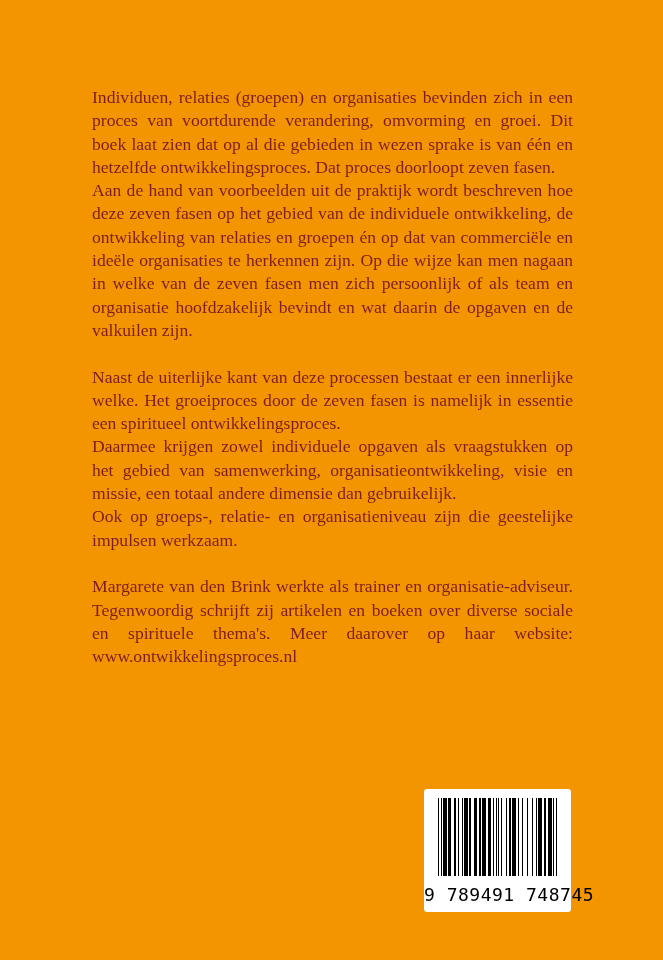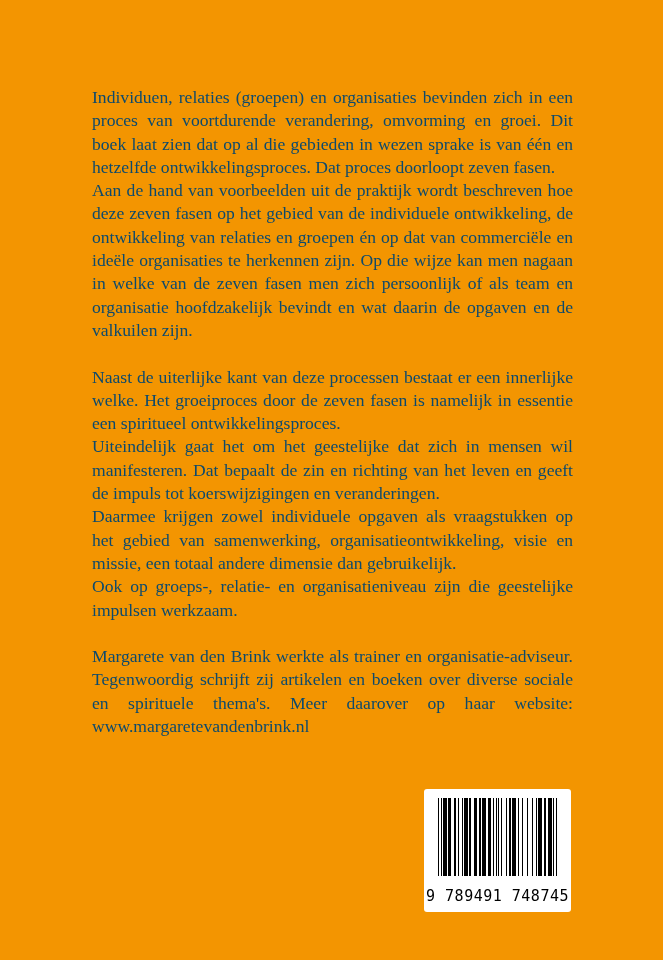--- a/index.html
+++ b/index.html
@@ -9,21 +9,21 @@
     height: 960px;
     background: #f39501;
     overflow: hidden;
     font-family: "Liberation Serif", serif;
   }
   .text-block {
     position: absolute;
     left: 92px;
     top: 86px;
     width: 481px;
-    color: #0c4a6e;
+    color: #7f1d1d;
     font-size: 17.6px;
     line-height: 23.3px;
     text-align: justify;
   }
   .para-group { margin: 0 0 23.3px 0; }
   .para-group:last-child { margin-bottom: 0; }
   .para-group p { margin: 0; }
   .barcode-panel {
     position: absolute;
     left: 424px;
@@ -41,46 +41,45 @@
   }
   .barcode-bars rect { fill: #000; }
   .barcode-digits {
     position: absolute;
     left: 0;
     right: 0;
     bottom: 7px;
     text-align: center;
     color: #000;
     font-family: "DejaVu Sans Mono", monospace;
-    font-size: 15px;
+    font-size: 18px;
     letter-spacing: 0.5px;
     white-space: pre;
   }
 </style>
 </head>
 <body>
 
 <div class="cover">
 
   <div class="text-block">
 
     <div class="para-group">
       <p>Individuen, relaties (groepen) en organisaties bevinden zich in een proces van voortdurende verandering, omvorming en groei. Dit boek laat zien dat op al die gebieden in wezen sprake is van één en hetzelfde ontwikkelingsproces. Dat proces doorloopt zeven fasen.</p>
       <p>Aan de hand van voorbeelden uit de praktijk wordt beschreven hoe deze zeven fasen op het gebied van de individuele ontwikkeling, de ontwikkeling van relaties en groepen én op dat van commerciële en ideële organisaties te herkennen zijn. Op die wijze kan men nagaan in welke van de zeven fasen men zich persoonlijk of als team en organisatie hoofdzakelijk bevindt en wat daarin de opgaven en de valkuilen zijn.</p>
     </div>
 
     <div class="para-group">
       <p>Naast de uiterlijke kant van deze processen bestaat er een innerlijke welke. Het groeiproces door de zeven fasen is namelijk in essentie een spiritueel ontwikkelingsproces.</p>
-      <p>Uiteindelijk gaat het om het geestelijke dat zich in mensen wil manifesteren. Dat bepaalt de zin en richting van het leven en geeft de impuls tot koerswijzigingen en veranderingen.</p>
       <p>Daarmee krijgen zowel individuele opgaven als vraagstukken op het gebied van samenwerking, organisatieontwikkeling, visie en missie, een totaal andere dimensie dan gebruikelijk.</p>
       <p>Ook op groeps-, relatie- en organisatieniveau zijn die geestelijke impulsen werkzaam.</p>
     </div>
 
     <div class="para-group">
-      <p>Margarete van den Brink werkte als trainer en organisatie-adviseur. Tegenwoordig schrijft zij artikelen en boeken over diverse sociale en spirituele thema's. Meer daarover op haar website: www.margaretevandenbrink.nl</p>
+      <p>Margarete van den Brink werkte als trainer en organisatie-adviseur. Tegenwoordig schrijft zij artikelen en boeken over diverse sociale en spirituele thema's. Meer daarover op haar website: www.ontwikkelingsproces.nl</p>
     </div>
 
   </div>
 
   <div class="barcode-panel">
     <svg class="barcode-bars" width="119" height="78" viewBox="0 0 118.75 78" preserveAspectRatio="none" shape-rendering="crispEdges" xmlns="http://www.w3.org/2000/svg">
         <rect x="0" y="0" width="1.25" height="78"></rect>
         <rect x="2.5" y="0" width="1.25" height="78"></rect>
         <rect x="5" y="0" width="3.75" height="78"></rect>
         <rect x="10" y="0" width="2.5" height="78"></rect>

